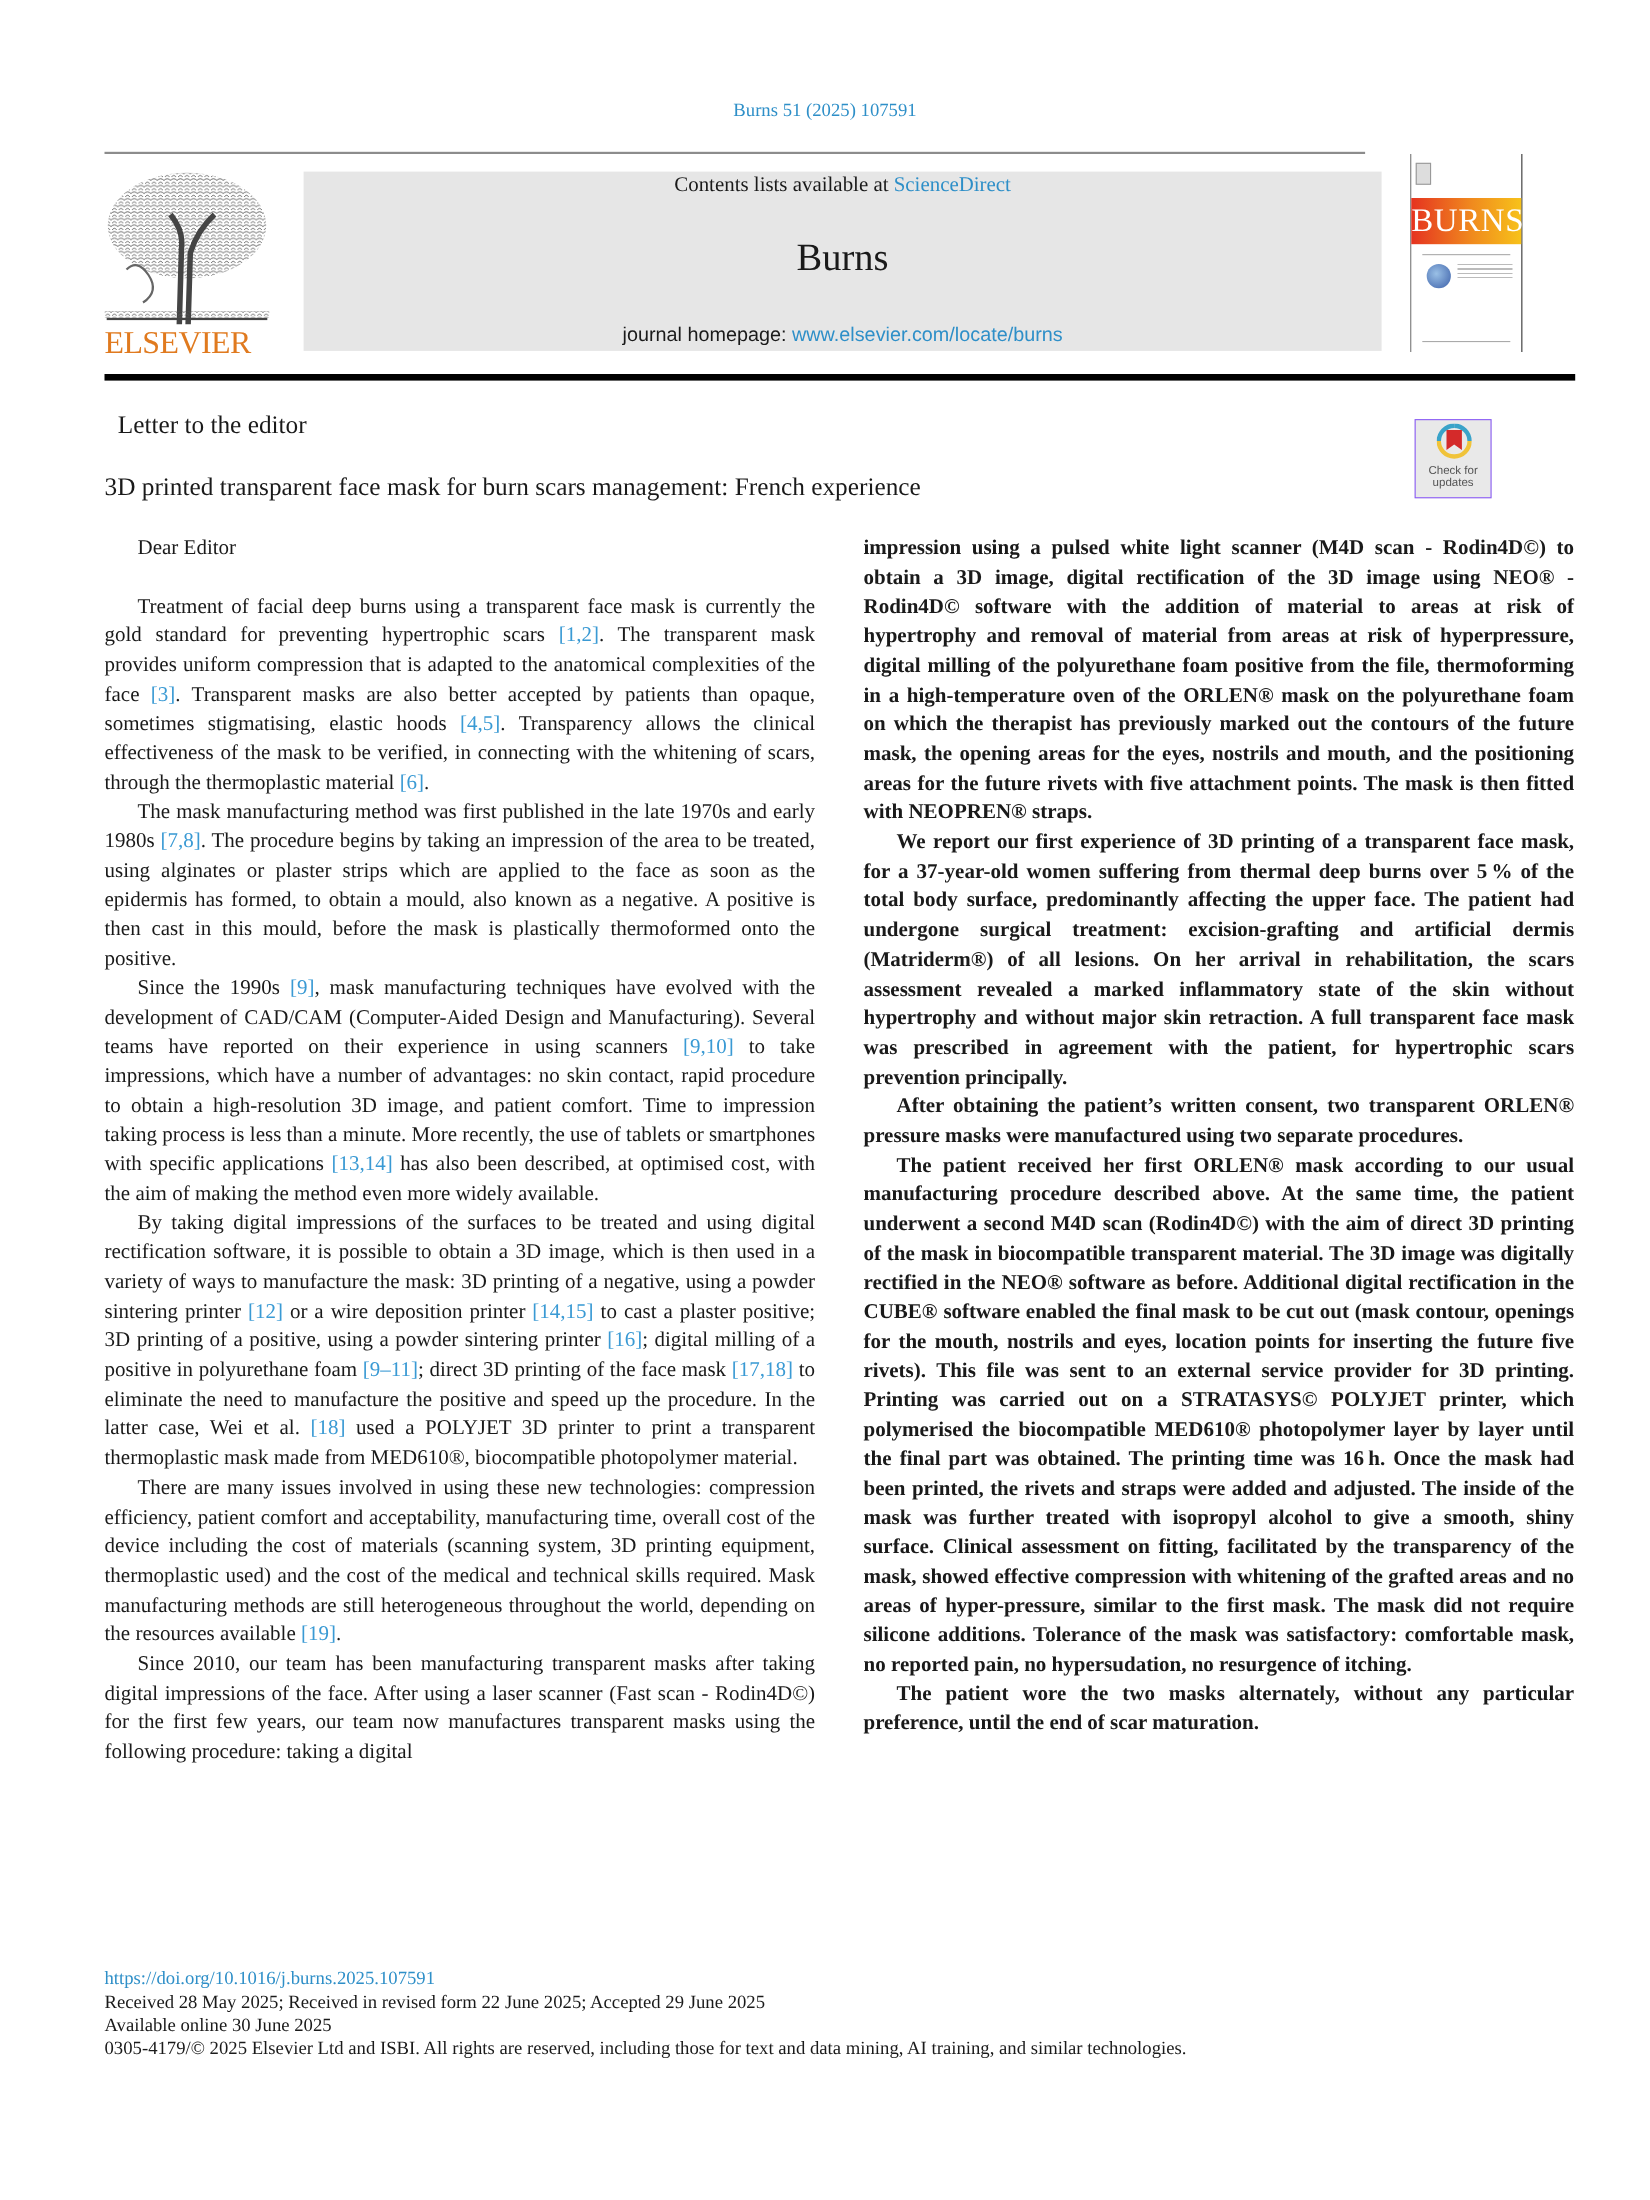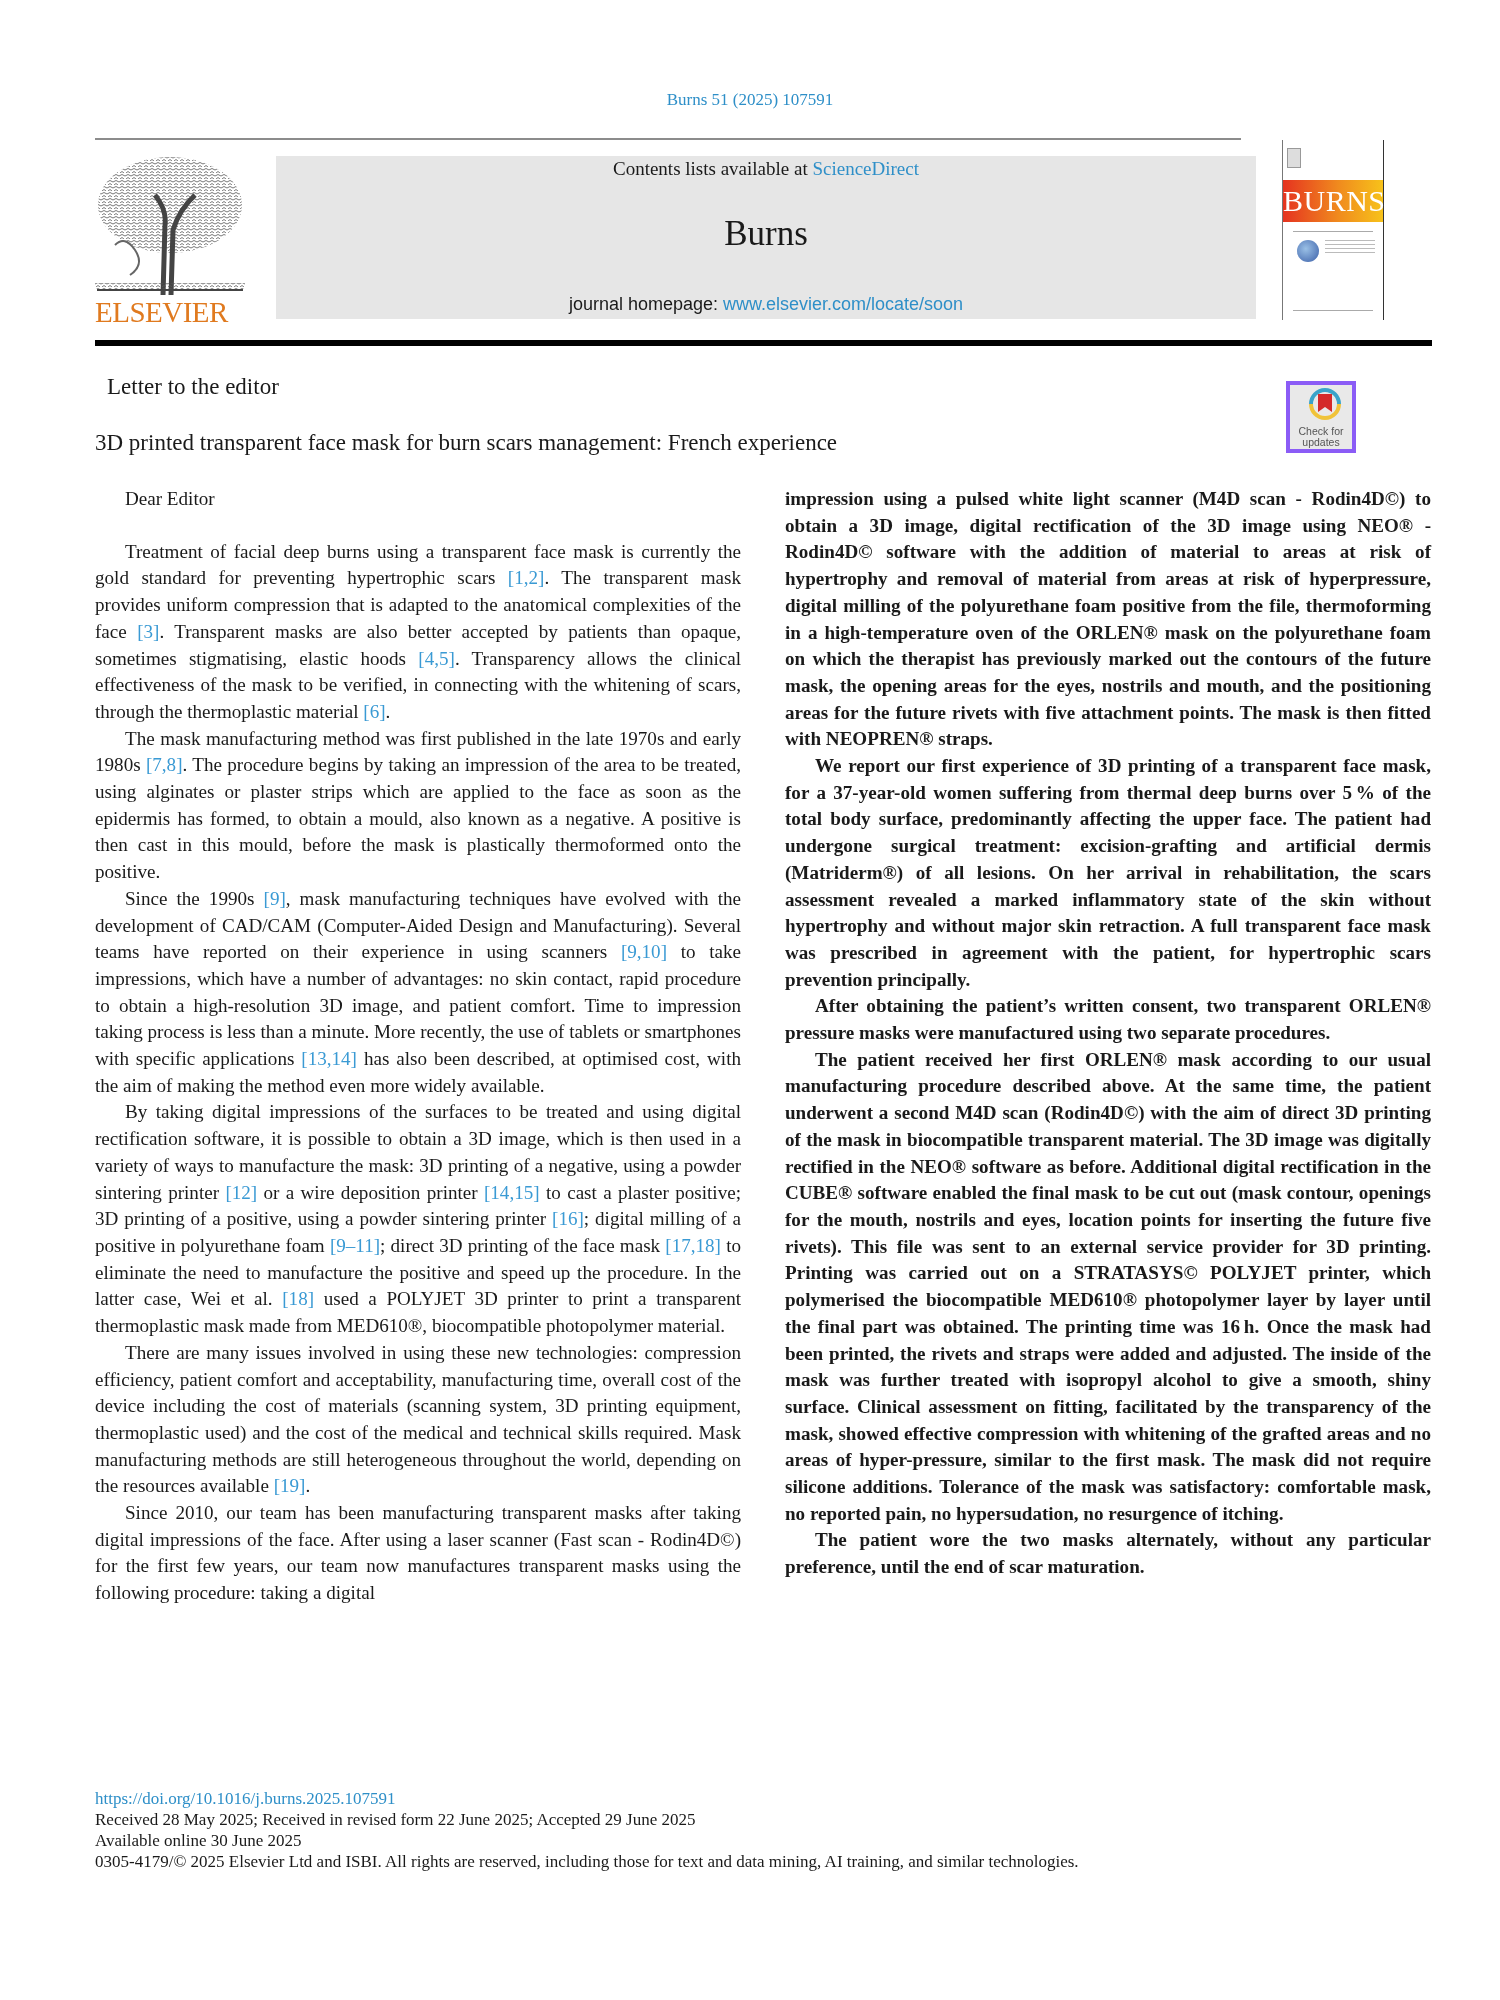--- a/index.html
+++ b/index.html
@@ -36,21 +36,21 @@
     background: radial-gradient(circle at 40% 40%, #9ac0e6, #3b5fa8); }
   #cover .cover-emblem-text { position: absolute; top: 100px; left: 42px; width: 50px; height: 14px;
     background: repeating-linear-gradient(180deg, #bbb 0 1px, transparent 1px 4px); }
 
   #thick-rule { position: absolute; top: 340px; left: 95px; width: 1337px; height: 6px; background: #000; }
 
   #article-type { position: absolute; top: 374px; left: 107px; font-size: 23px; color: #1a1a1a; }
   #article-title { position: absolute; top: 430px; left: 95px; font-size: 23px; font-weight: normal; color: #1a1a1a; }
 
   #check-updates { position: absolute; top: 381px; left: 1286px; width: 70px; height: 72px;
-    background: #e9e9e9; border: 4px solid #8b5cf6; box-sizing: border-box; }
+    background: #e9e9e9; border: 1px solid #8b5cf6; box-sizing: border-box; }
   #check-updates svg { position: absolute; top: 3px; left: 19px; }
   #check-updates .cu-text { position: absolute; top: 41px; left: 0; width: 100%; text-align: center;
     font-family: "Liberation Sans", "DejaVu Sans", sans-serif; font-size: 10.5px; line-height: 11px; color: #555; }
 
   .col { position: absolute; top: 486px; width: 646px; font-size: 19.1px; line-height: 26.7px; text-align: justify; }
   #col-left { left: 95px; }
   #col-right { left: 785px; font-weight: bold; }
   .col p { margin: 0; text-indent: 30px; hyphens: manual; }
   .col p.noindent { text-indent: 0; }
   #salutation { text-indent: 30px; margin-bottom: 26px !important; }
@@ -81,21 +81,21 @@
   </svg>
 </div>
 <div id="elsevier-word">ELSEVIER</div>
 
 <div id="masthead">
   <div id="contents-line">
     <span>Contents lists available at </span><span class="link">ScienceDirect</span>
   </div>
   <div id="journal-name">Burns</div>
   <div id="homepage-line">
-    <span>journal homepage: </span><span class="link">www.elsevier.com/locate/soon</span>
+    <span>journal homepage: </span><span class="link">www.elsevier.com/locate/burns</span>
   </div>
 </div>
 
 <div id="cover">
   <div class="cover-mini-logo"></div>
   <div class="cover-band"></div>
   <div class="cover-title">BURNS</div>
   <div class="cover-rule1"></div>
   <div class="cover-emblem"></div>
   <div class="cover-emblem-text"></div>

